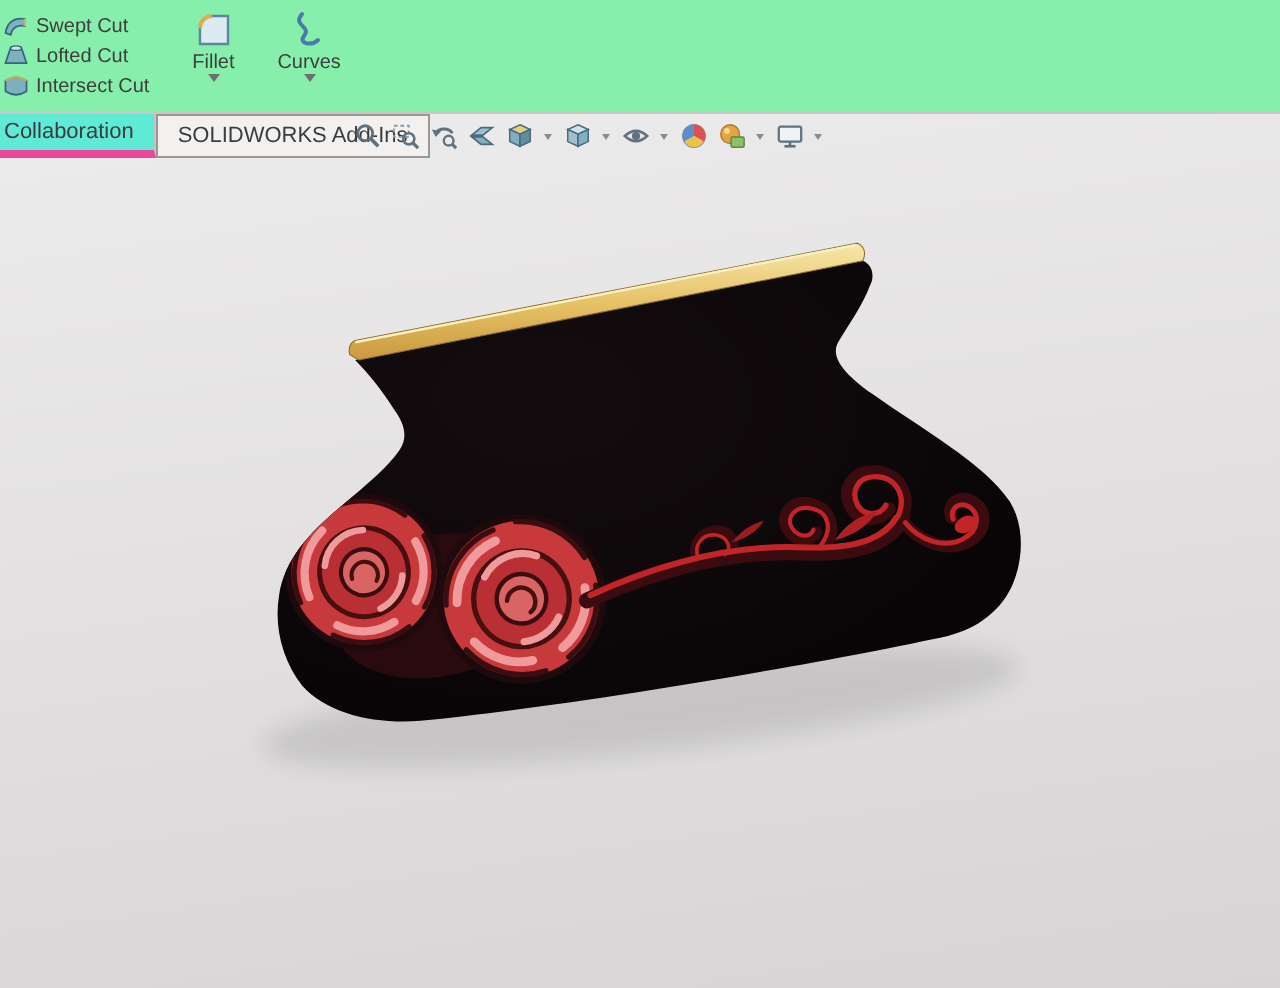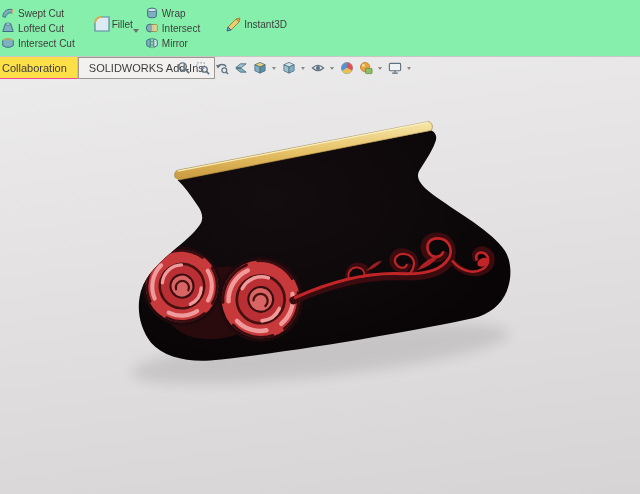--- a/index.html
+++ b/index.html
@@ -6,30 +6,30 @@
   .app{position:relative;width:640px;height:494px;overflow:hidden;
        font-family:"Liberation Sans",sans-serif;background:#e6e4e4;}
 
   
   .ribbon{position:absolute;top:0;left:0;right:0;height:57px;background:#86efac;
           border-bottom:1px solid #c9c6c4;display:flex;align-items:center;box-sizing:border-box;}
   .vsep{width:1px;background:#d8d5d2;margin:4px 3px;}
   .small-col{display:flex;flex-direction:column;justify-content:space-between;padding:4px 5px 4px 1px;}
   .small-item{display:flex;align-items:center;gap:3px;height:15px;font-size:10px;color:#3e3e3c;white-space:nowrap;cursor:default;}
   .small-item svg{flex:0 0 auto;}
-  .big-btn{display:flex;flex-direction:row;align-items:center;padding:4px 5px 13px;min-width:30px;
+  .big-btn{display:flex;flex-direction:column;align-items:center;padding:4px 5px 13px;min-width:30px;
            font-size:10px;color:#3e3e3c;line-height:1.1;text-align:center;cursor:default;}
   .big-btn .lbl{margin-top:1px;white-space:pre-line;max-width:52px;}
   .drop-arrow{margin-top:auto;margin-bottom:1px;width:0;height:0;
               border-left:3px solid transparent;border-right:3px solid transparent;border-top:4px solid #6e6e6c;}
 
   
   .tabstrip{position:absolute;top:57px;left:0;height:22px;display:flex;align-items:stretch;z-index:3;}
-  .tab{display:flex;align-items:center;padding:0 10px;font-size:11px;color:#3c3c3c;background:#fde047;
-       border-right:1px solid #c6c3c0;border-bottom:1px solid #ec4899;white-space:nowrap;cursor:default;}
+  .tab{display:flex;align-items:center;padding:0 10px;font-size:11px;color:#3c3c3c;background:#5eead4;
+       border-right:1px solid #c6c3c0;border-bottom:4px solid #ec4899;white-space:nowrap;cursor:default;}
   .tab.first{padding-left:2px;}
   .tab.active{background:#f3f1f0;border:1px solid #9b9894;}
 
   
   .headsup{position:absolute;top:59px;left:176px;height:18px;display:flex;align-items:center;gap:4px;z-index:3;}
   .hu-ic{width:15px;height:15px;display:flex;align-items:center;justify-content:center;cursor:default;}
   .mini-arrow{width:0;height:0;border-left:2.5px solid transparent;border-right:2.5px solid transparent;
               border-top:3.5px solid #8a8a88;margin:0 1px;}
 
   
@@ -74,59 +74,34 @@
       <svg width="20" height="20" viewBox="0 0 20 20">
           <path d="M3 17 V9 a6 6 0 0 1 6 -6 H17 V17 Z" fill="#dcebf1" stroke="#5b87a0" stroke-width="1.2"></path>
           <path d="M3 9 a6 6 0 0 1 6 -6" fill="none" stroke="#d8ae52" stroke-width="2"></path>
         </svg>
       <span class="lbl">Fillet</span>
       <span class="drop-arrow"></span>
     </div>
 
 
 
-    <div class="small-col">
-      <div class="small-item">
-        <svg width="14" height="14" viewBox="0 0 16 16">
-            <path d="M3 4.5 a5 2 0 0 1 10 0 v7 a5 2 0 0 1 -10 0 Z" fill="#7fb0c2" stroke="#35657c" stroke-width="1"></path>
-            <ellipse cx="8" cy="4.5" rx="5" ry="2" fill="#cfe3ea" stroke="#35657c" stroke-width="0.8"></ellipse>
-          </svg>
-        <span>Wrap</span>
-      </div>
-      <div class="small-item">
-        <svg width="14" height="14" viewBox="0 0 16 16">
-            <circle cx="6" cy="8" r="4.5" fill="#7fb0c2" stroke="#35657c" stroke-width="1"></circle>
-            <rect x="7" y="4" width="7" height="8" rx="1" fill="#e7d49a" stroke="#a9802f" stroke-width="1" opacity="0.85"></rect>
-          </svg>
-        <span>Intersect</span>
-      </div>
-      <div class="small-item">
-        <svg width="14" height="14" viewBox="0 0 16 16">
-            <path d="M6 3 V13 L2 11 V5 Z" fill="#7fb0c2" stroke="#35657c" stroke-width="1"></path>
-            <path d="M10 3 V13 L14 11 V5 Z" fill="#cfe3ea" stroke="#35657c" stroke-width="1"></path>
-            <line x1="8" y1="2" x2="8" y2="14" stroke="#555" stroke-width="1" stroke-dasharray="2 1.5"></line>
-          </svg>
-        <span>Mirror</span>
-      </div>
-    </div>
 
     <div class="vsep"></div>
 
-
-
-    <div class="vsep"></div>
 
     <div class="big-btn">
       <svg width="20" height="20" viewBox="0 0 20 20">
-          <path d="M4 13 L12 5 L15 8 L7 16 Z" fill="#e7cf77" stroke="#a9802f" stroke-width="1"></path>
-          <path d="M12 5 L16 4 L15 8 Z" fill="#d8ae52" stroke="#a9802f" stroke-width="1"></path>
-          <path d="M4 13 L3 17 L7 16 Z" fill="#7fb0c2" stroke="#35657c" stroke-width="1"></path>
-        </svg>
-      <span class="lbl">Instant3D</span>
-    </div>
+          <path d="M6 2 C1 8 11 8 7 13 C4 17 11 18 14 15" fill="none" stroke="#4a7ba6" stroke-width="2" stroke-linecap="round"></path>
+        </svg>
+      <span class="lbl">Curves</span>
+      <span class="drop-arrow"></span>
+    </div>
+
+    <div class="vsep"></div>
+
   </div>
 
   <div class="tabstrip">
     <div class="tab first">
       <span>Collaboration</span>
     </div>
     <div class="tab active">
       <span>SOLIDWORKS Add-Ins</span>
     </div>
   </div>

